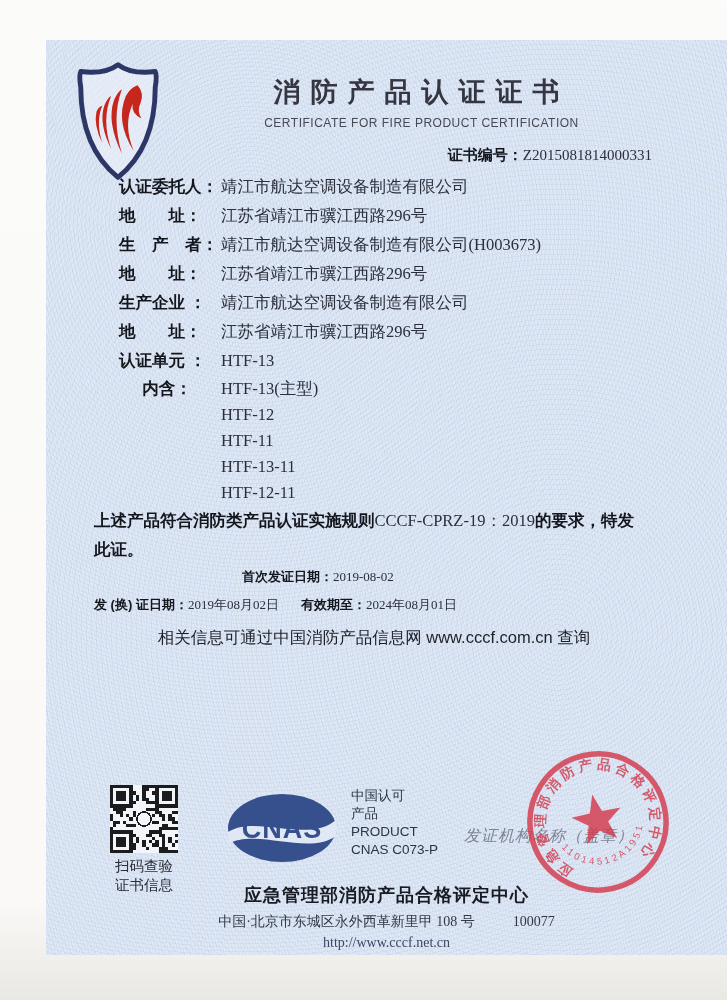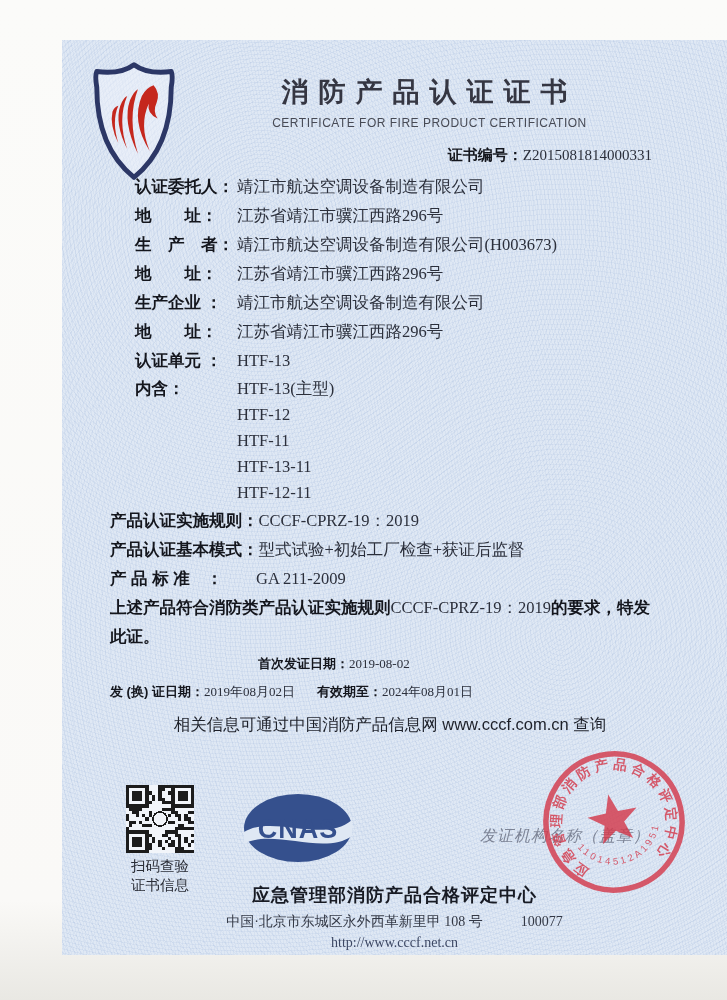--- a/index.html
+++ b/index.html
@@ -2,21 +2,21 @@
 <html><head>
 <meta charset="utf-8">
 <style>
   html,body{margin:0;padding:0;}
   body{
     width:727px;height:1000px;position:relative;overflow:hidden;
     background:linear-gradient(180deg,#fbfbf9 0%,#faf9f7 90%,#e9e8e3 100%);
     font-family:"Liberation Serif","DejaVu Serif",serif;color:#22252f;
   }
   .cert{
-    position:absolute;left:62px;top:40px;right:0;height:915px;
+    position:absolute;left:46px;top:40px;right:0;height:915px;
     background-color:#dfe8f4;
     background-image:
       repeating-radial-gradient(circle at 30% 20%, rgba(125,155,205,.10) 0 1px, transparent 1px 4px),
       repeating-radial-gradient(circle at 75% 65%, rgba(125,155,205,.09) 0 1px, transparent 1px 5px),
       repeating-linear-gradient(78deg, rgba(130,160,210,.10) 0 1px, transparent 1px 3px);
   }
   
   .logo{position:absolute;left:23px;top:20px;width:98px;height:124px;}
   .title{
     position:absolute;left:110px;right:40px;top:34px;text-align:center;
@@ -33,21 +33,21 @@
   }
   .certno .lbl{font-size:15px;}
   
   .content{position:absolute;left:48px;top:132px;width:560px;}
   .row{line-height:28px;font-size:16.5px;white-space:nowrap;}
   .lbl{font-family:"Liberation Sans","DejaVu Sans",sans-serif;font-weight:700;color:#14161d;}
   .val{font-family:"Liberation Serif","DejaVu Serif",serif;color:#2b2f3b;}
   .fields{margin-left:25px;}
   .fields .lbl{display:inline-block;min-width:102px;}
   .contains{margin-left:25px;line-height:26px;font-size:16.5px;}
-  .contains .lbl{display:inline-block;min-width:102px;text-align:left;padding-right:6px;box-sizing:border-box;}
+  .contains .lbl{display:inline-block;min-width:102px;text-align:center;padding-right:6px;box-sizing:border-box;}
   .contains .model{margin-left:102px;line-height:26px;}
   .rules .row .lbl{display:inline-block;min-width:146px;}
   .statement{line-height:28px;font-size:16.5px;}
   .dates-first{margin-left:148px;line-height:28px;font-size:13px;}
   .dates-issue{line-height:28px;font-size:13px;}
   .gap{display:inline-block;width:22px;}
   .notice{
     text-align:center;line-height:29px;font-size:16.5px;margin-top:4px;
     font-family:"Liberation Sans","DejaVu Sans",sans-serif;color:#1d2029;
   }
@@ -113,25 +113,20 @@
     </div>
 
     <div class="contains">
       <div><span class="lbl">内含：</span><span class="val">HTF-13(主型)</span></div>
       <div class="model val">HTF-12</div>
       <div class="model val">HTF-11</div>
       <div class="model val">HTF-13-11</div>
       <div class="model val">HTF-12-11</div>
     </div>
 
-    <div class="rules">
-      <div class="row"><span class="lbl">产品认证实施规则：</span><span class="val">CCCF-CPRZ-19：2019</span></div>
-      <div class="row"><span class="lbl">产品认证基本模式：</span><span class="val">型式试验+初始工厂检查+获证后监督</span></div>
-      <div class="row"><span class="lbl">产 品 标 准　：</span><span class="val">GA 211-2009</span></div>
-    </div>
 
     <div class="statement">
       <div><span class="lbl">上述产品符合消防类产品认证实施规则</span><span class="val">CCCF-CPRZ-19：2019</span><span class="lbl">的要求，特发</span></div>
       <div class="lbl">此证。</div>
     </div>
 
     <div class="dates-first">
       <span class="lbl">首次发证日期：</span><span class="val">2019-08-02</span>
     </div>
     <div class="dates-issue">
@@ -263,20 +258,26 @@
   <div class="qr-caption">
     <div>扫码查验</div>
     <div>证书信息</div>
   </div>
 
   <svg class="cnas-logo" viewBox="0 0 112 72">
     <ellipse cx="56" cy="36" rx="54" ry="34" fill="#35508d"></ellipse>
     <path d="M2 40 C30 22 82 52 110 28 L110 44 C82 64 30 36 2 52 Z" fill="#dfe8f4"></path>
     <text x="56" y="46" text-anchor="middle" font-family="Liberation Sans, DejaVu Sans, sans-serif" font-size="27" font-weight="bold" fill="#35508d" letter-spacing="1">CNAS</text>
   </svg>
+  <div class="cnas-text">
+    <div>中国认可</div>
+    <div>产品</div>
+    <div>PRODUCT</div>
+    <div>CNAS C073-P</div>
+  </div>
 
   <div class="seal-overlay">发证机构名称（盖章）</div>
 
   <svg class="seal" viewBox="0 0 160 160">
     <g transform="rotate(-12 80 80)" fill="#d43a4c">
       <circle cx="80" cy="80" r="68" fill="none" stroke="#d43a4c" stroke-width="5.5"></circle>
       <polygon points="80,52 86.2,70 105,70.4 90,81.7 95.4,99.6 80,89 64.6,99.6 70,81.7 55,70.4 73.8,70"></polygon>
       <defs>
         <path id="ringTop" d="M 80 133 A 53 53 0 1 1 80.01 133" fill="none"></path>
         <path id="ringBottom" d="M 35 86 A 46 46 0 0 0 125 86" fill="none"></path>

